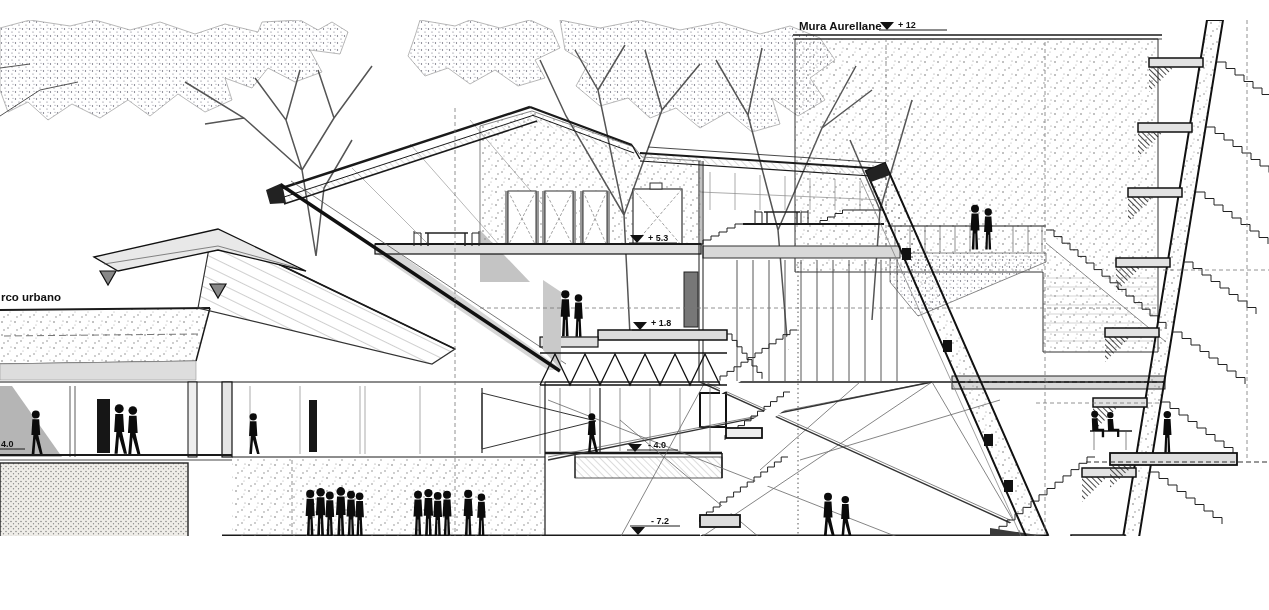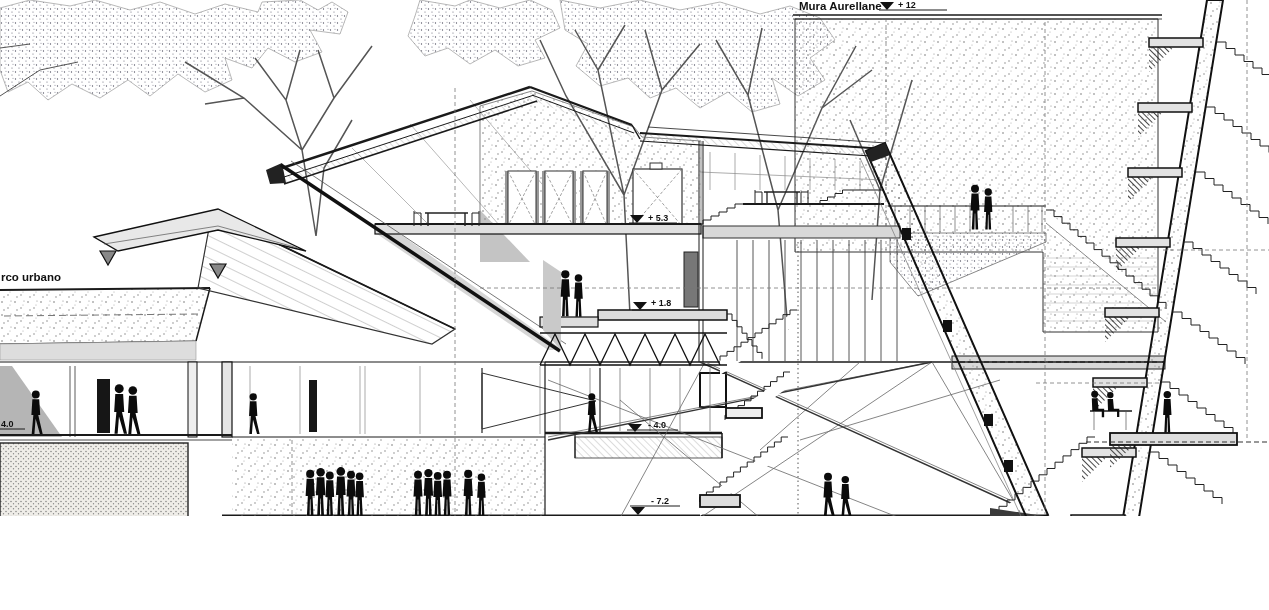--- a/index.html
+++ b/index.html
@@ -1,17 +1,17 @@
 <!DOCTYPE html>
 <html><head>
 <meta charset="utf-8">
 <style>
   html,body{margin:0;padding:0;background:#fff;}
   #stage{position:relative;width:1269px;height:516px;overflow:hidden;background:#fff;
-         font-family:"Liberation Sans",sans-serif;}
+         font-family:"Liberation Sans",sans-serif;margin-top:20px;}
   svg{display:block;}
   .lbl{font:bold 11.5px "Liberation Sans",sans-serif;fill:#111;}
   .elev{font:bold 9px "Liberation Sans",sans-serif;fill:#111;}
   .ln{stroke:#1a1a1a;fill:none;}
   .thin{stroke:#555;stroke-width:.7;fill:none;}
   .step{stroke:#222;stroke-width:1;fill:none;}
   .dash{stroke:#777;stroke-width:.8;fill:none;stroke-dasharray:4 3;}
 </style>
 </head>
 <body>

